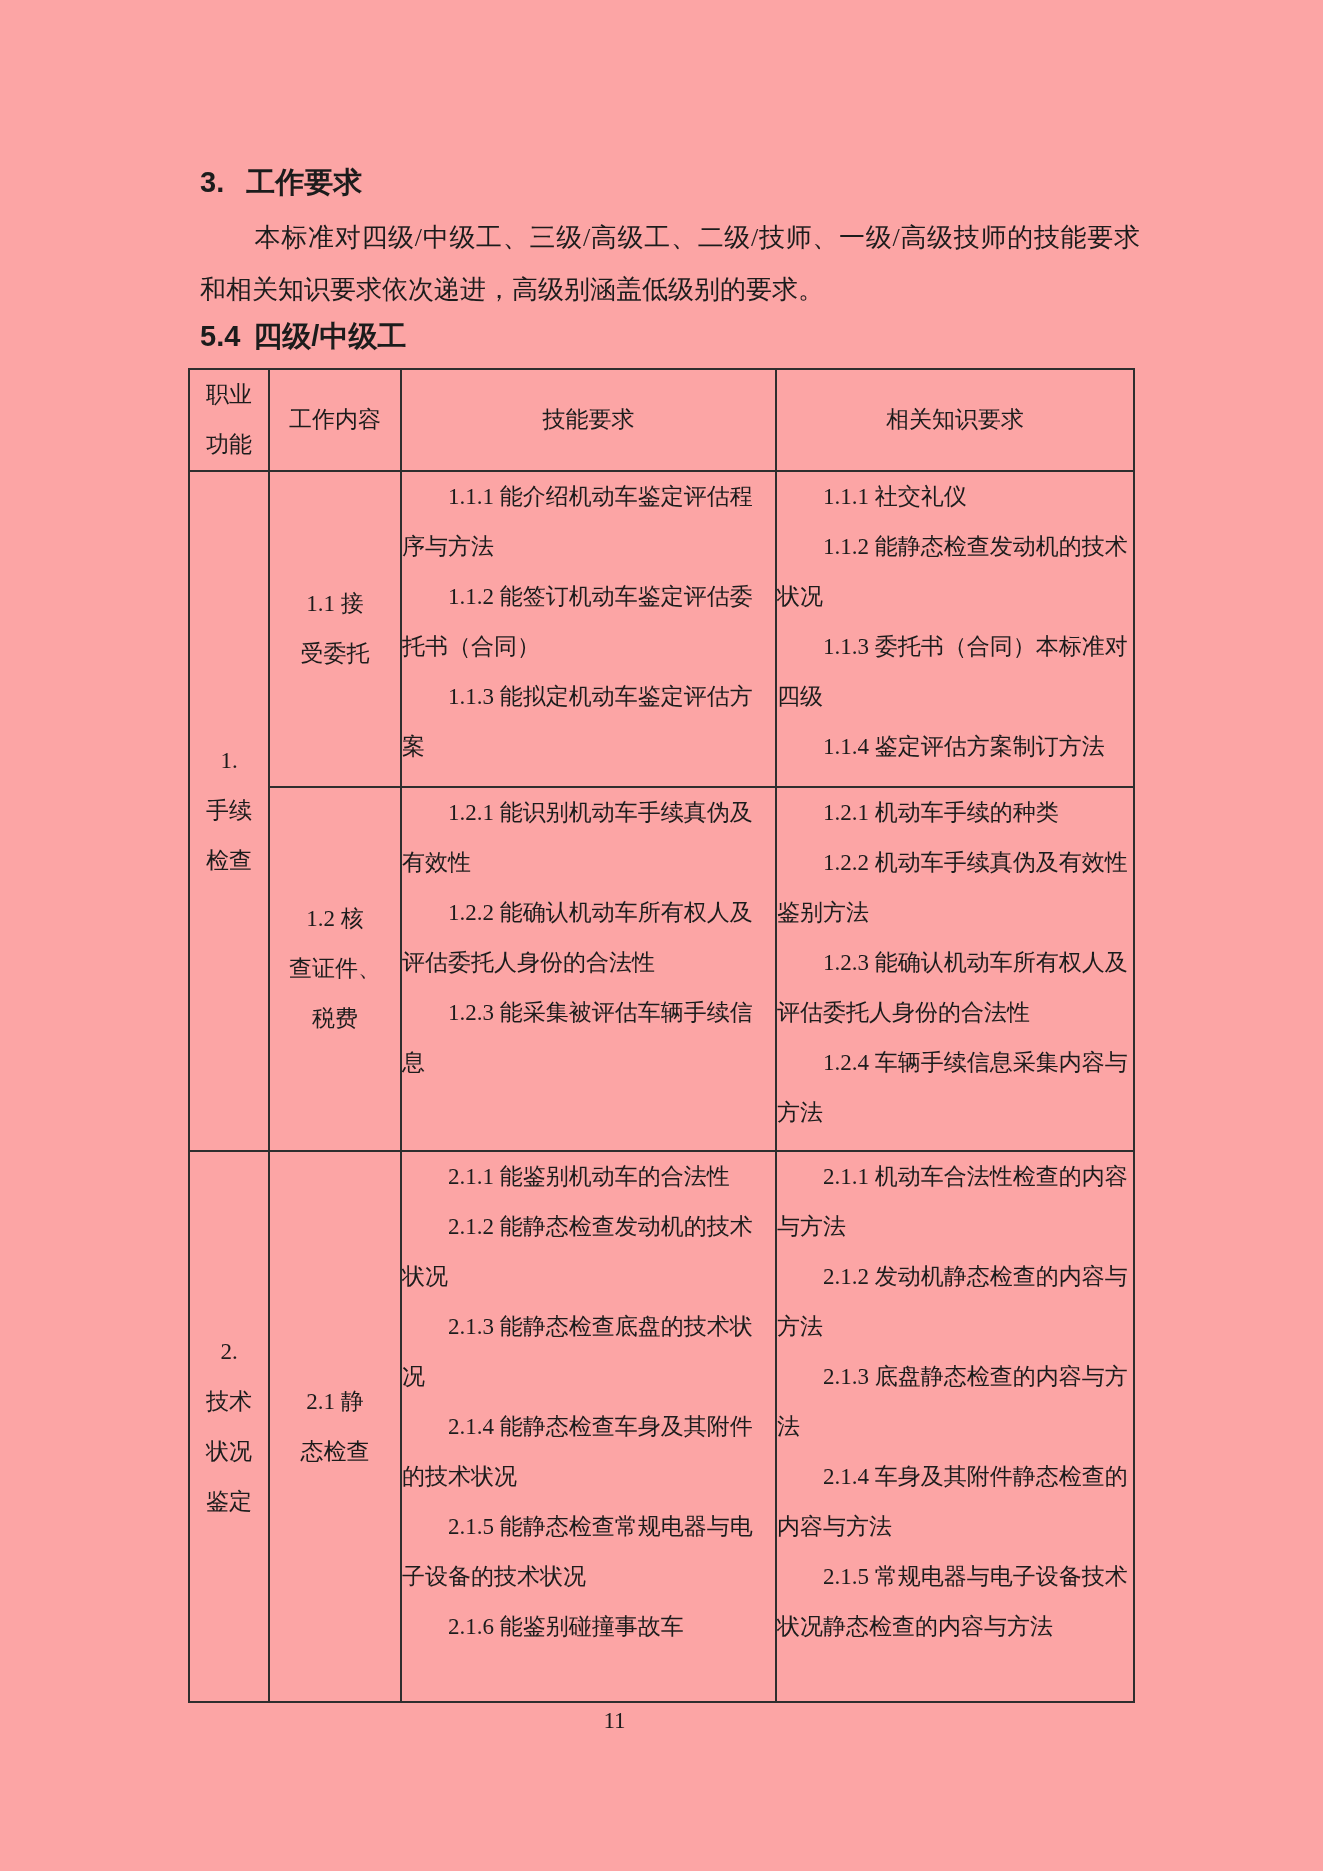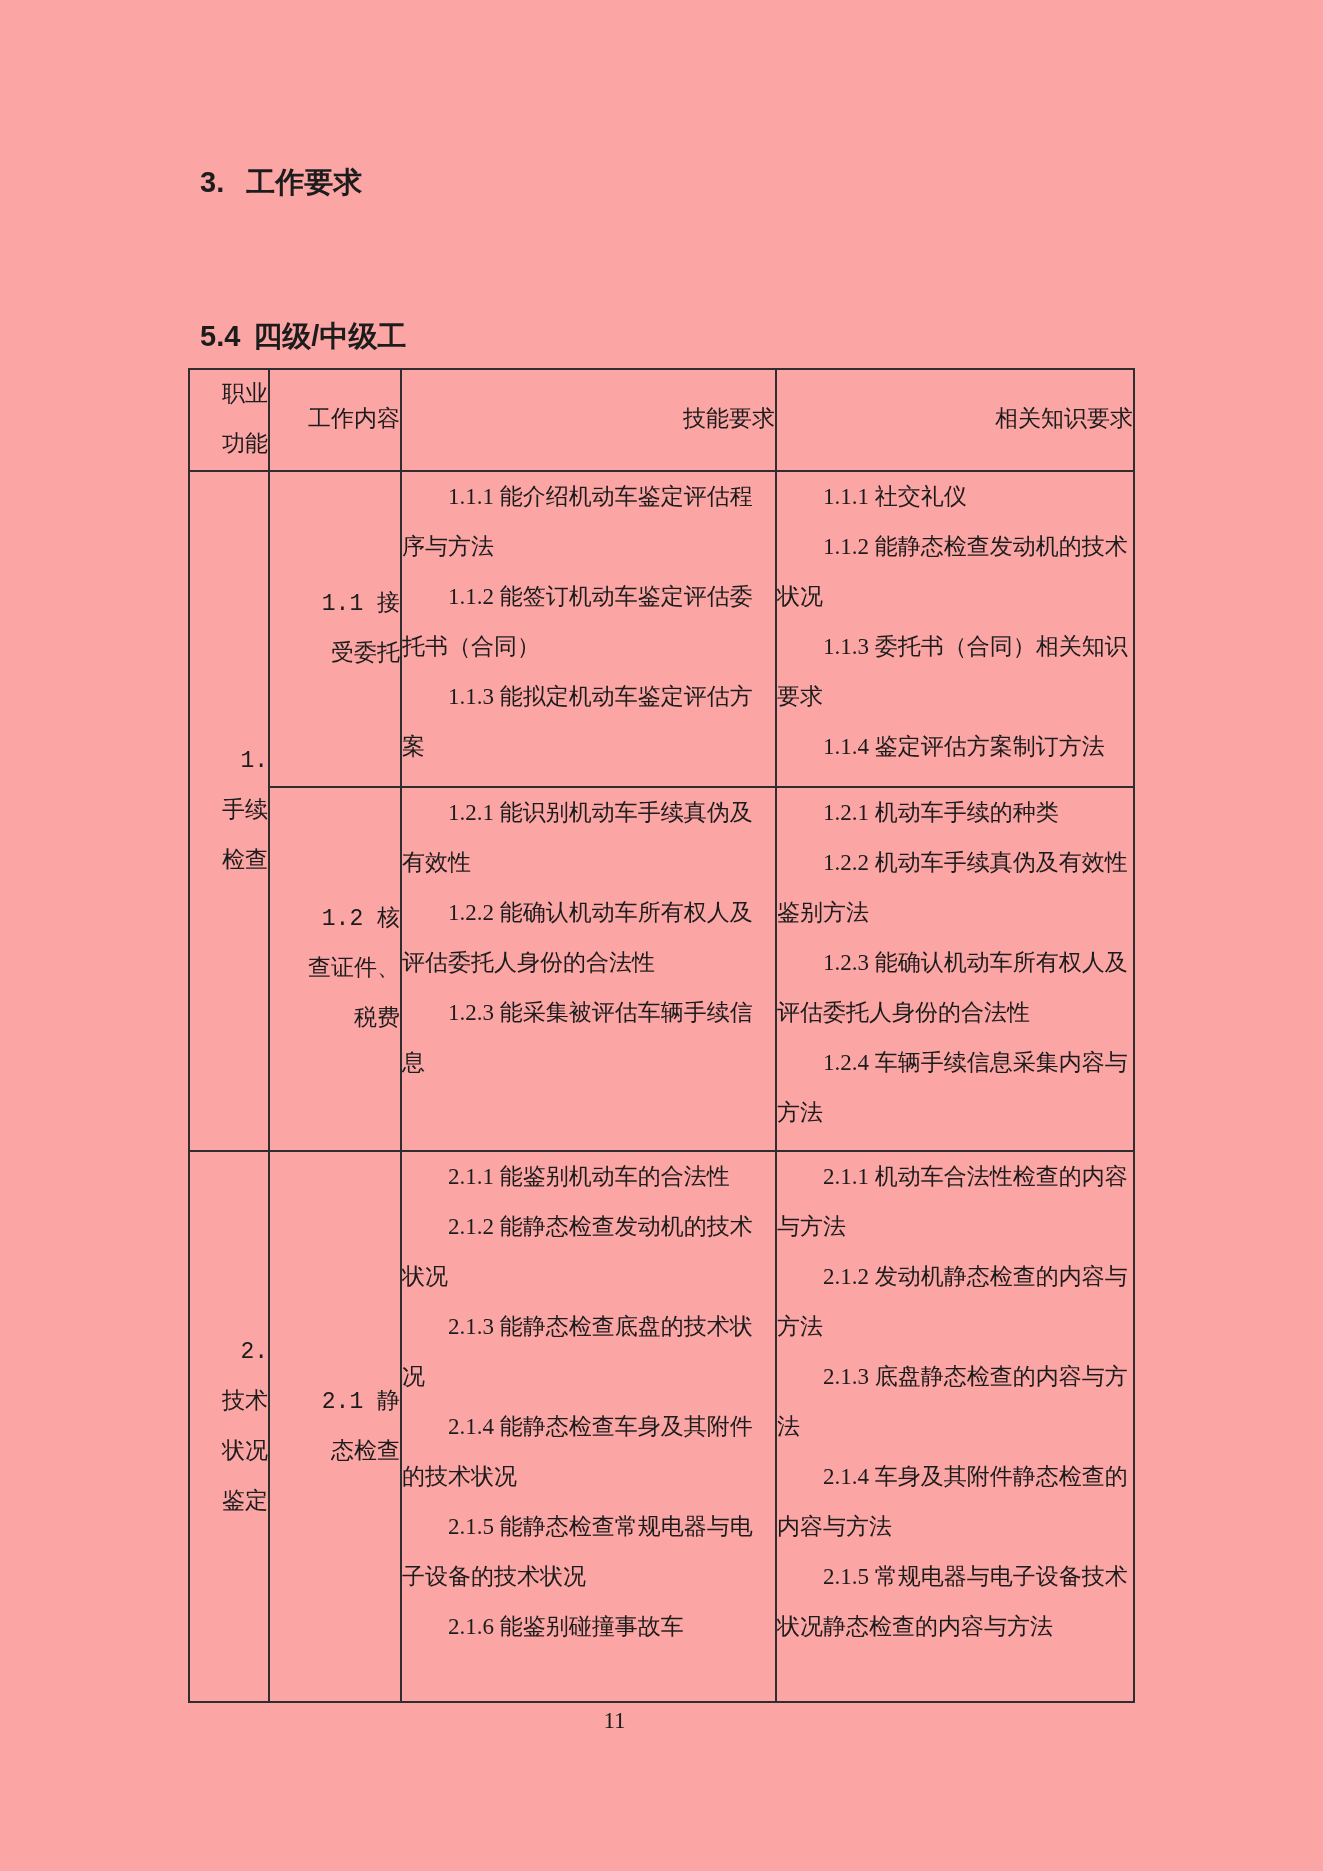--- a/index.html
+++ b/index.html
@@ -45,25 +45,24 @@
     border-collapse:collapse;
     table-layout:fixed;
     font-size:23px;
   }
   table.req td{
     border:2px solid #2e2e2e;
     padding:0;
     box-sizing:border-box;
   }
   td.center{
-    text-align:right;
+    text-align:center;
     vertical-align:middle;
     white-space:pre-line;
     line-height:50px;
-    font-family:Liberation Mono, monospace;
   }
   td.c-req{
     vertical-align:top;
     padding:8px 8px 0 8px;
   }
   .cellbox{overflow:hidden;}
   .row-a .cellbox{height:300px;}
   .row-b .cellbox{height:348px;}
   .row-c .cellbox{height:535px;}
   .c-req p.item{
@@ -87,20 +86,21 @@
 </style>
 </head>
 <body>
 
 <div class="page">
 
   <div class="h1">
     <span class="num">3.</span><span>工作要求</span>
   </div>
 
+  <p class="intro">本标准对四级/中级工、三级/高级工、二级/技师、一级/高级技师的技能要求和相关知识要求依次递进，高级别涵盖低级别的要求。</p>
 
   <div class="h2">
     <span class="num">5.4</span><span>四级/中级工</span>
   </div>
 
   <table class="req">
     <colgroup>
       <col style="width:80px">
       <col style="width:132px">
       <col style="width:375px">
@@ -124,21 +124,21 @@
             <div class="cellbox">
               <p class="item">1.1.1 能介绍机动车鉴定评估程序与方法</p>
               <p class="item">1.1.2 能签订机动车鉴定评估委托书（合同）</p>
               <p class="item">1.1.3 能拟定机动车鉴定评估方案</p>
             </div>
           </td>
       <td class="c-req">
             <div class="cellbox">
               <p class="item">1.1.1 社交礼仪</p>
               <p class="item">1.1.2 能静态检查发动机的技术状况</p>
-              <p class="item">1.1.3 委托书（合同）相关知识要求</p>
+              <p class="item">1.1.3 委托书（合同）本标准对四级</p>
               <p class="item">1.1.4 鉴定评估方案制订方法</p>
             </div>
           </td>
     </tr>
     <tr class="row-b">
       <td class="center">1.2 核
 查证件、
 税费</td>
       <td class="c-req">
             <div class="cellbox">

